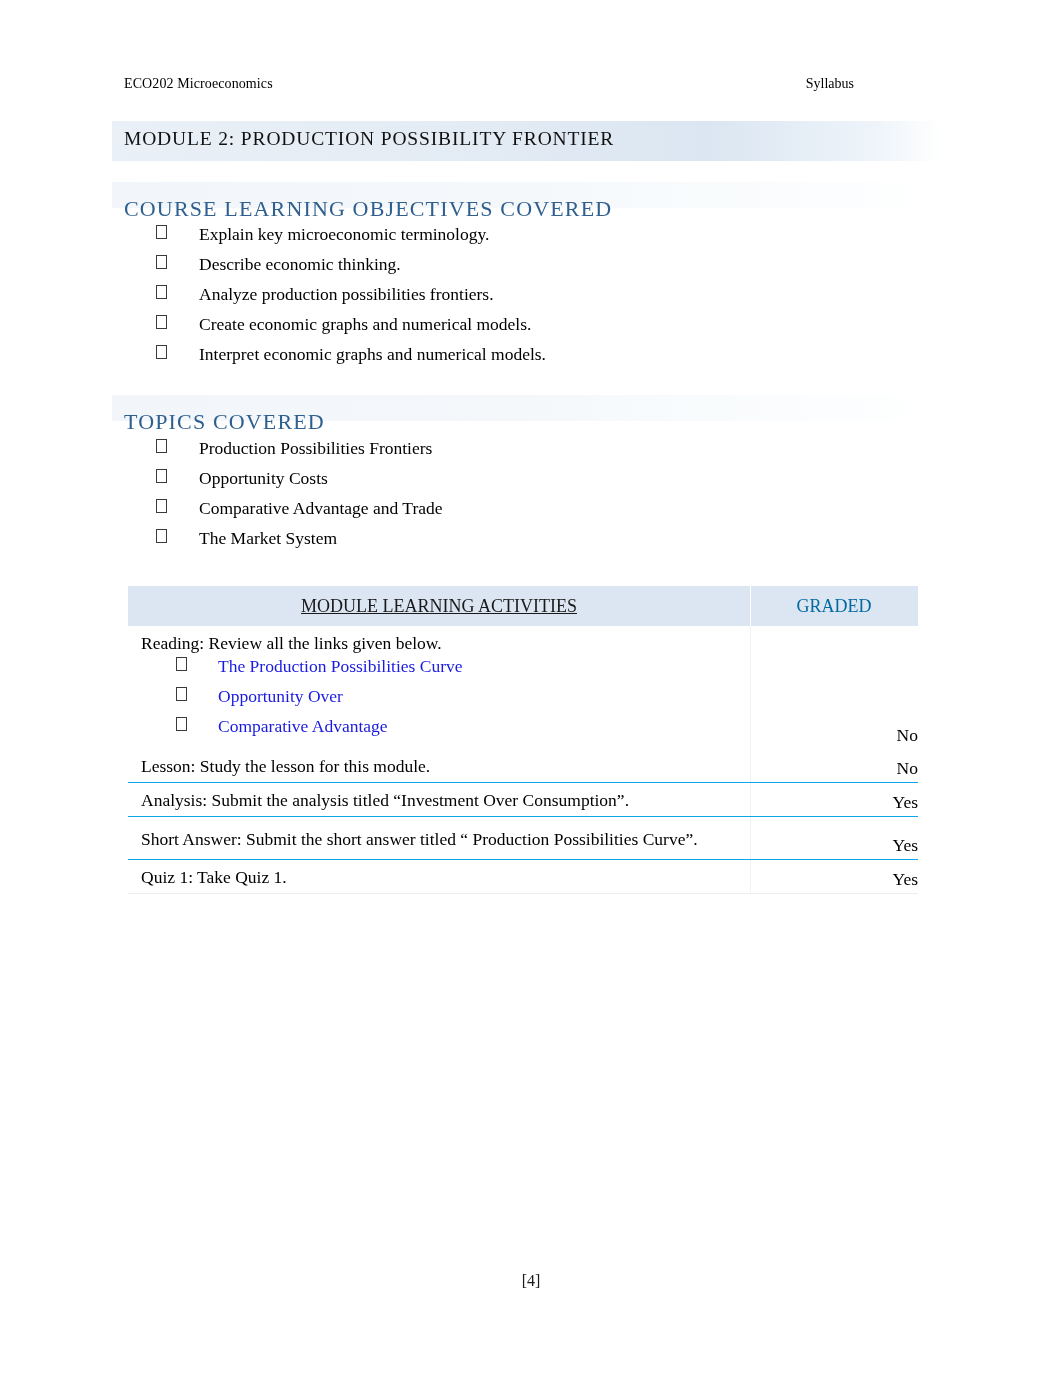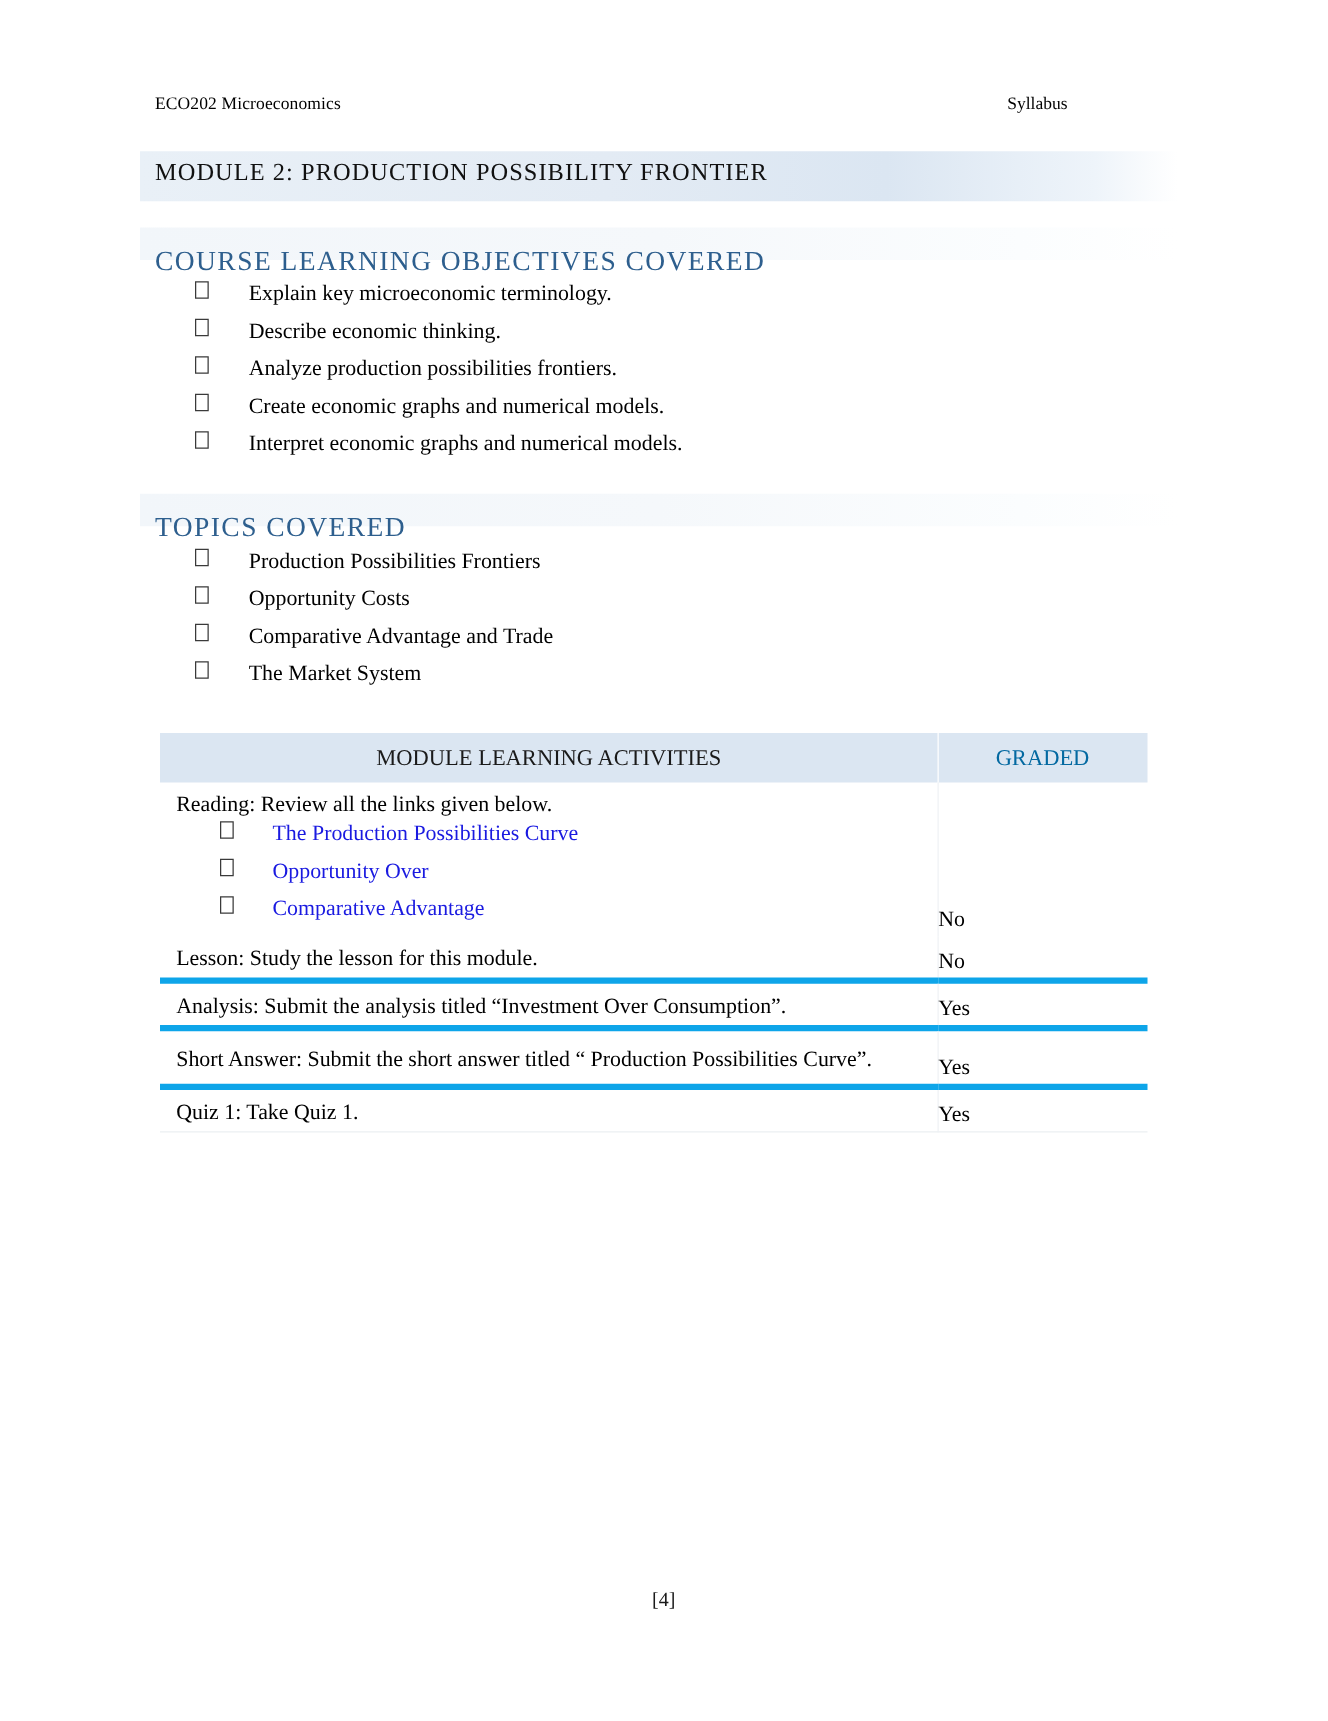--- a/index.html
+++ b/index.html
@@ -129,39 +129,39 @@
 
   table.activities thead th {
     background: #dbe6f2;
     font-weight: normal;
     font-size: 18px;
     padding: 10px 0 9px 0;
     text-align: center;
     border: none;
     position: relative;
   }
-  table.activities thead th.act-head   { color: #1a1a1a; }
+  table.activities thead th.act-head   { color: #1a1a1a; text-decoration: underline; }
   table.activities thead th.grade-head {
     color: #0369a1;
     box-shadow: inset 1px 0 0 #ffffff;
   }
 
   table.activities tbody td {
     padding: 4px 0 3px 0;
     vertical-align: top;
-    border-bottom: 5px solid #0ea5e9;
+    border-bottom: 1px solid #0ea5e9;
   }
   table.activities tbody td.act {
     padding-left: 13px;
     padding-right: 10px;
     text-align: left;
     border-right: 1px solid #f0f2f5;
   }
   table.activities tbody td.grade {
-    text-align: left;
+    text-align: right;
     vertical-align: bottom;
     padding-bottom: 3px;
   }
   table.activities tbody tr.reading-row td { border-bottom: none; }
   table.activities tbody tr:last-child td  { border-bottom: 1px solid #eceff2; }
 
   .reading-intro { padding: 3px 0 2px 0; }
 
   .link-row {
     display: flex;

